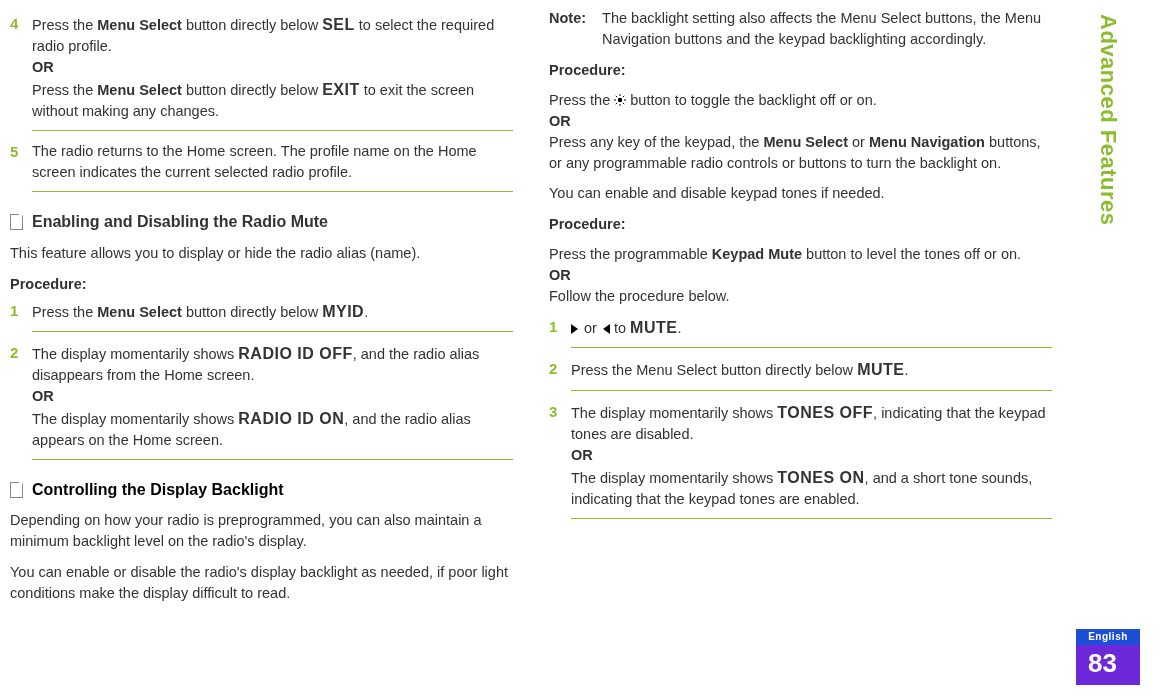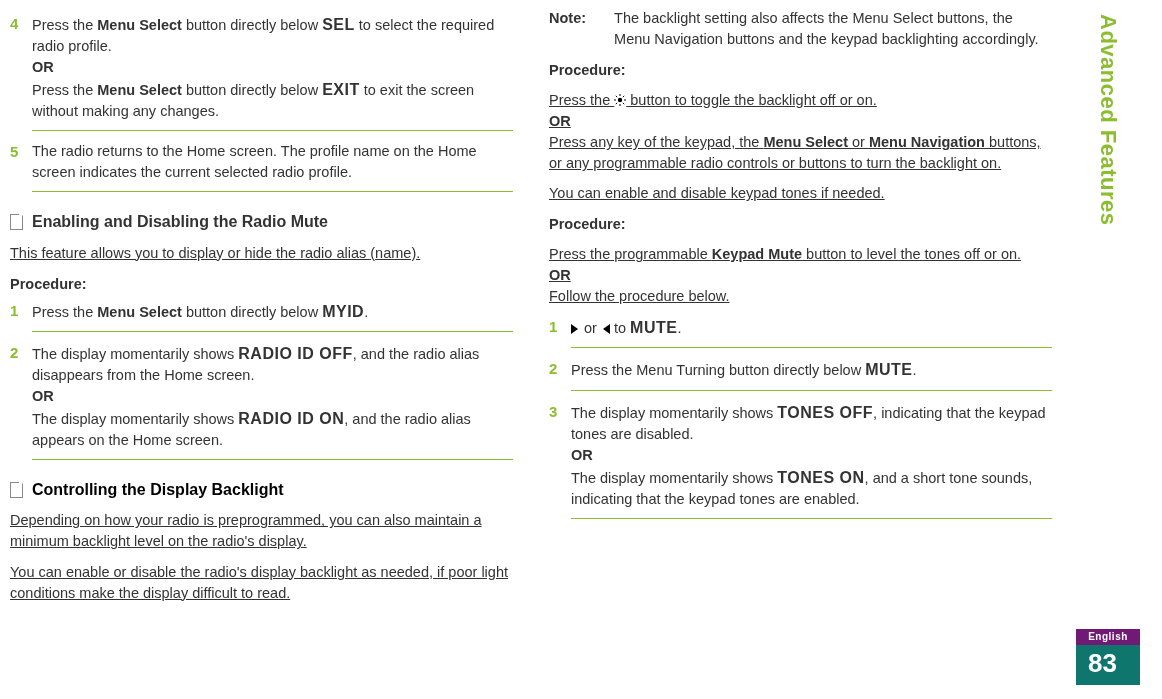--- a/index.html
+++ b/index.html
@@ -40,29 +40,29 @@
     letter-spacing: 0.5px;
     margin-top: 4px;
   }
   .lang-badge {
     margin-top: auto;
     margin-bottom: 4px;
     width: 64px;
     text-align: center;
   }
   .lang-badge .lang {
-    background: #701a75;
+    background: #1d4ed8;
     color: #fff;
     font-size: 10px;
     font-weight: bold;
     padding: 1px 8px;
     letter-spacing: 0.5px;
   }
   .lang-badge .pagenum {
-    background: #0f766e;
+    background: #6d28d9;
     color: #fff;
     font-size: 26px;
     font-weight: bold;
     padding: 0 11px 2px 0;
   }
   .step {
     margin: 5px 0 10px 0;
     padding-left: 22px;
     position: relative;
   }
@@ -74,21 +74,21 @@
     font-weight: bold;
     font-size: 15px;
   }
   .step::after {
     content: "";
     display: block;
     height: 1px;
     background: #8bbd2f;
     margin-top: 8px;
   }
-  .para { margin: 9px 0; text-decoration: underline; }
+  .para { margin: 9px 0; }
   b { font-weight: bold; }
   .mono {
     font-family: "Arial Black", Arial, sans-serif;
     font-weight: 900;
     letter-spacing: 0.5px;
     font-size: 16px;
   }
   .sec-head {
     display: flex;
     align-items: center;
@@ -114,21 +114,21 @@
     position: absolute;
     right: 0; top: 0;
     width: 0; height: 0;
     border-top: 5px solid #fff;
     border-right: 5px solid transparent;
   }
   .sec-title {
     font-weight: bold;
     font-size: 16px;
   }
-  .note-row { display: flex; gap: 28px; margin: 0 0 10px 0; }
+  .note-row { display: flex; gap: 16px; margin: 0 0 10px 0; }
   .note-label { font-weight: bold; flex-shrink: 0; }
   .proc-label { font-weight: bold; margin: 10px 0 4px 0; }
   .light-icon {
     display: inline-block;
     width: 12px;
     height: 12px;
     vertical-align: -1px;
   }
   .light-icon svg { width: 12px; height: 12px; }
   .arrow {
@@ -228,21 +228,21 @@
       <span>Follow the procedure below.</span>
     </p>
 
     <div class="step">
       <span class="step-num">1</span>
       <span class="arrow right"></span><span> or </span><span class="arrow left"></span><span> to </span><span class="mono">MUTE</span><span>.</span>
     </div>
 
     <div class="step">
       <span class="step-num">2</span>
-      <span>Press the Menu Turning button directly below </span><span class="mono">MUTE</span><span>.</span>
+      <span>Press the Menu Select button directly below </span><span class="mono">MUTE</span><span>.</span>
     </div>
 
     <div class="step">
       <span class="step-num">3</span>
       <span>The display momentarily shows </span><span class="mono">TONES OFF</span><span>, indicating that the keypad tones are disabled.</span><br>
       <b>OR</b><br>
       <span>The display momentarily shows </span><span class="mono">TONES ON</span><span>, and a short tone sounds, indicating that the keypad tones are enabled.</span>
     </div>
 
   </div>

